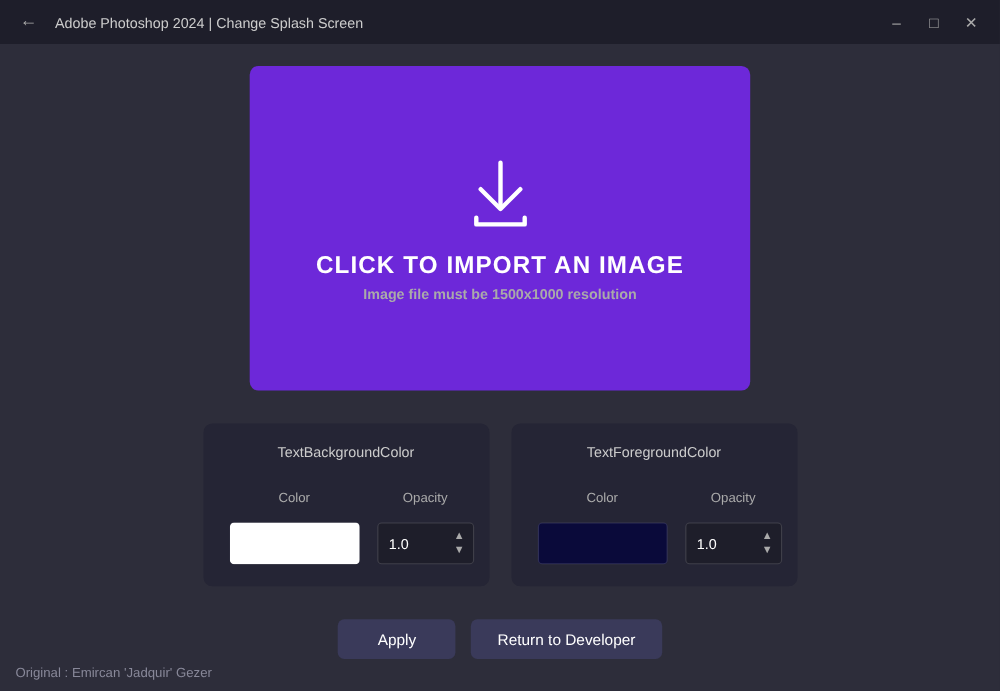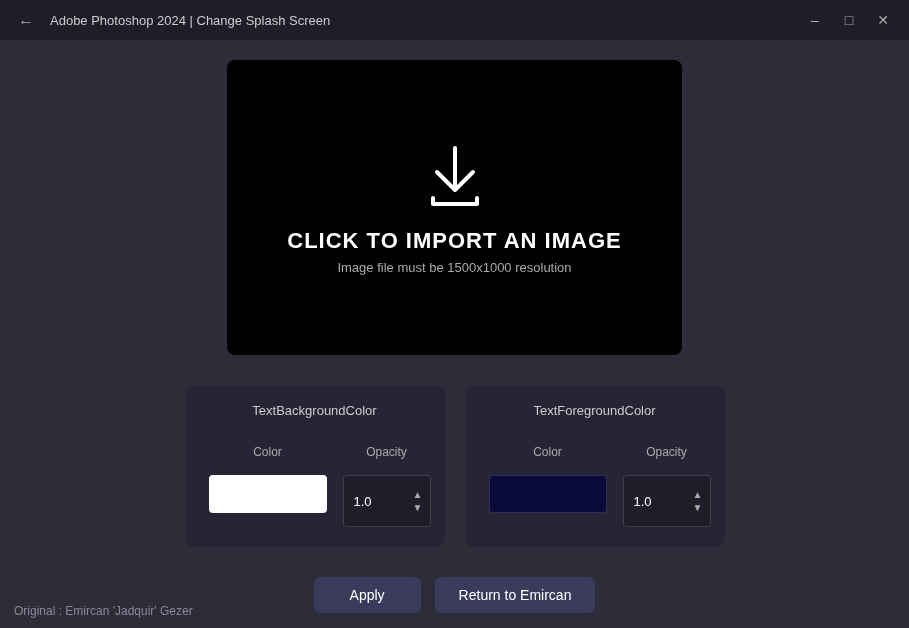--- a/index.html
+++ b/index.html
@@ -75,21 +75,21 @@
       display: flex;
       flex-direction: column;
       align-items: center;
       padding: 20px 0 0 0;
     }
 
     
     .import-area {
       width: 455px;
       height: 295px;
-      background-color: #000000;
+      background-color: #6d28d9;
       border-radius: 8px;
       display: flex;
       flex-direction: column;
       align-items: center;
       justify-content: center;
       cursor: pointer;
       gap: 16px;
     }
 
     .download-icon {
@@ -100,20 +100,21 @@
       font-size: 22px;
       font-weight: 700;
       letter-spacing: 1px;
       color: #ffffff;
     }
 
     .import-subtitle {
       font-size: 13px;
       color: #aaaaaa;
       margin-top: -10px;
+      font-weight: bold;
     }
 
     
     .panels-row {
       display: flex;
       gap: 20px;
       margin-top: 30px;
     }
 
     .color-panel {
@@ -155,21 +156,21 @@
       border: 1px solid rgba(255,255,255,0.15);
       cursor: pointer;
     }
 
     .opacity-control {
       display: flex;
       align-items: center;
       background-color: #1e1e2a;
       border-radius: 4px;
       border: 1px solid rgba(255,255,255,0.15);
-      height: 52px;
+      height: 38px;
       padding: 0 4px 0 10px;
       width: 88px;
     }
 
     .opacity-value {
       flex: 1;
       font-size: 13px;
       color: #ffffff;
     }
 
@@ -292,20 +293,20 @@
             </div>
           </div>
         </div>
       </div>
     </div>
 
   </div>
 
   <div class="action-row">
     <button class="btn-apply">Apply</button>
-    <button class="btn-return">Return to Emircan</button>
+    <button class="btn-return">Return to Developer</button>
   </div>
 
 </div>
 
 <div class="footer">
   <span>Original : Emircan 'Jadquir' Gezer</span>
 </div>
 
 </body></html>

